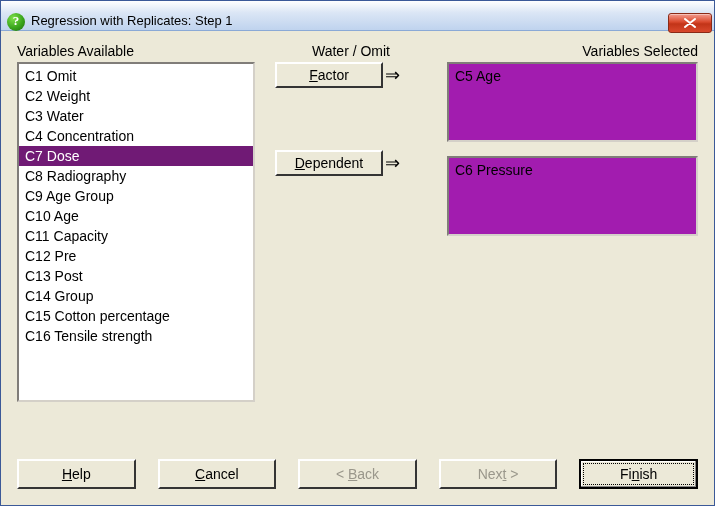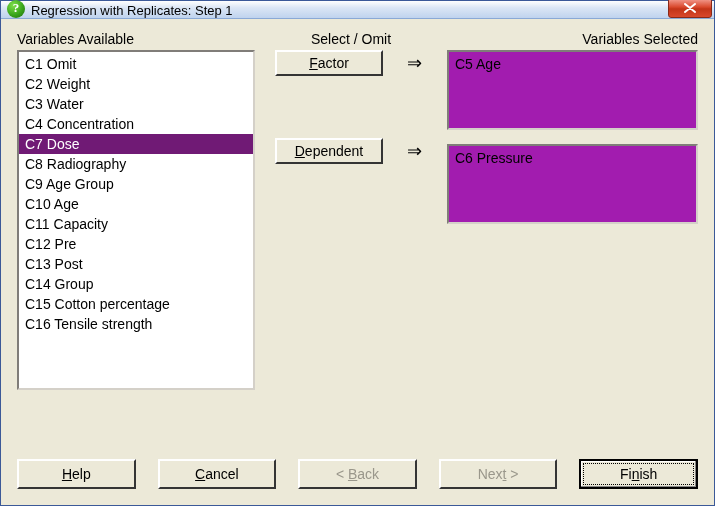--- a/index.html
+++ b/index.html
@@ -15,26 +15,26 @@
   }
   .window {
     width: 715px;
     height: 506px;
     border: 1px solid #3b5998;
     background: #ece9d8;
     display: flex;
     flex-direction: column;
   }
   .titlebar {
-    height: 18px;
+    height: 30px;
     background: linear-gradient(to bottom, #ffffff 0%, #dbe6f5 40%, #bfd3ee 100%);
     border-bottom: 1px solid #8aa9d6;
     display: flex;
-    align-items: flex-end;
-    padding: 4px 2px 0 6px;
+    align-items: flex-start;
+    padding: 12px 2px 0 6px;
   }
   .title-icon {
     width: 18px;
     height: 18px;
     border-radius: 50%;
     background: radial-gradient(circle at 35% 30%, #7ee04a 0%, #3aa51c 55%, #1e6b0c 100%);
     position: relative;
     margin-right: 6px;
     flex-shrink: 0;
   }
@@ -110,21 +110,21 @@
     line-height: 18px;
     cursor: default;
   }
   .list-item.selected {
     background: #701a75;
     color: #fff;
   }
   .mid-row {
     display: flex;
     align-items: center;
-    gap: 24px;
+    gap: 2px;
     margin-bottom: 10px;
   }
   .mid-row.first { margin-top: 0; }
   .mid-row.second { margin-top: 62px; }
   .wiz-btn {
     background: #ece9d8;
     border: 2px outset #fff;
     border-right-color: #888;
     border-bottom-color: #888;
     font-size: 14px;
@@ -203,21 +203,21 @@
             <div class="list-item">C11 Capacity</div>
             <div class="list-item">C12 Pre</div>
             <div class="list-item">C13 Post</div>
             <div class="list-item">C14 Group</div>
             <div class="list-item">C15 Cotton percentage</div>
             <div class="list-item">C16 Tensile strength</div>
           </div>
       </div>
 
       <div class="col-mid">
-        <div class="label center">Select / Omit</div>
+        <div class="label center">Water / Omit</div>
         <div class="mid-row first">
           <button class="wiz-btn"><span class="underline">F</span><span>actor</span></button>
           <span class="arrow">⇒</span>
         </div>
         <div class="mid-row second">
           <button class="wiz-btn"><span class="underline">D</span><span>ependent</span></button>
           <span class="arrow">⇒</span>
         </div>
       </div>
 

